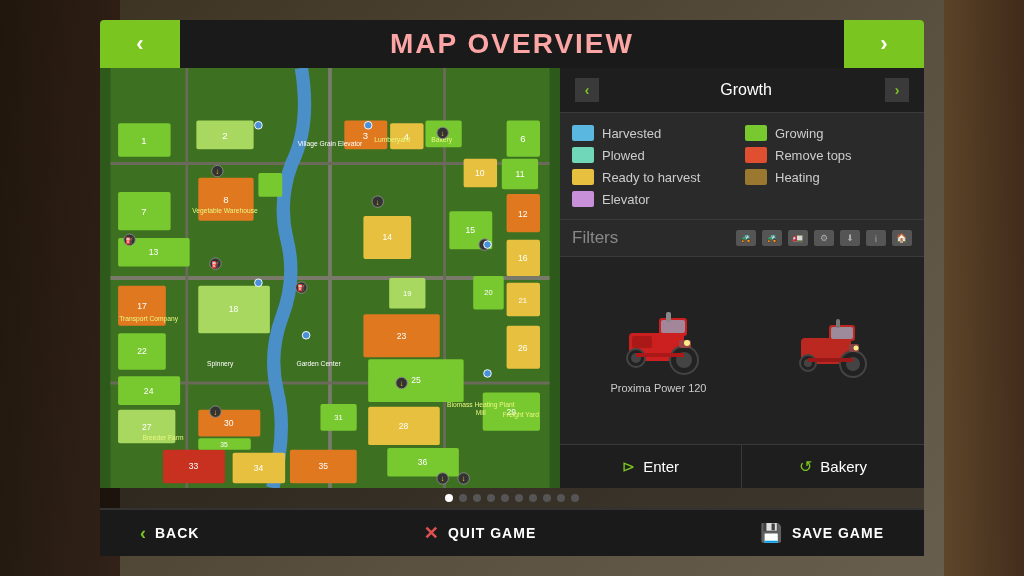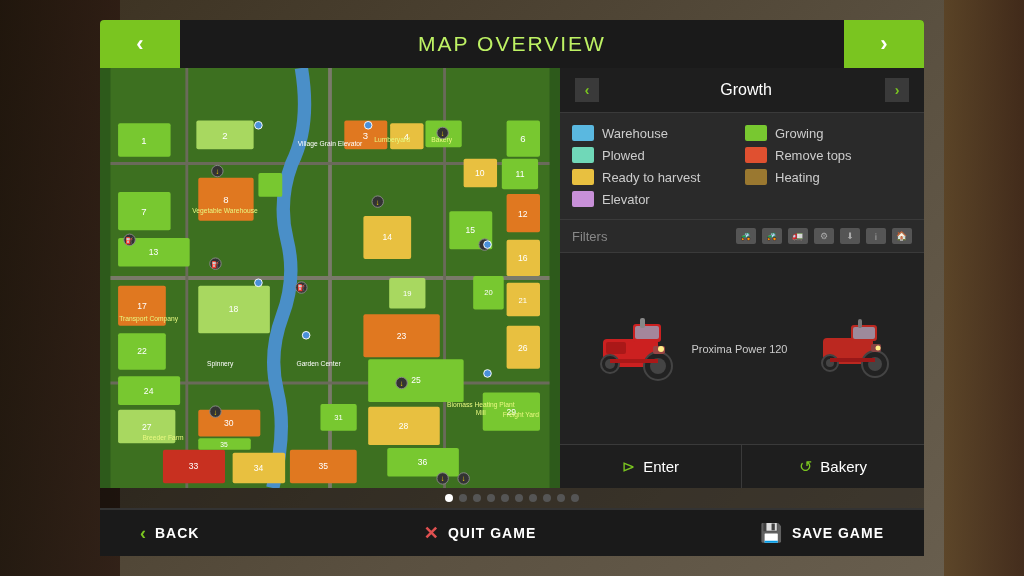--- a/index.html
+++ b/index.html
@@ -62,23 +62,23 @@
       cursor: pointer;
       font-size: 22px;
       color: white;
       font-weight: bold;
     }
     .header-nav-btn.left { border-radius: 4px 0 0 0; }
     .header-nav-btn.right { border-radius: 0 4px 0 0; }
     .header-title {
       flex: 1;
       text-align: center;
-      color: #bef264;
-      font-size: 21px;
-      font-weight: normal;
+      color: #fca5a5;
+      font-size: 28px;
+      font-weight: bold;
       letter-spacing: 2px;
       text-transform: uppercase;
     }
 
     
     .content {
       display: flex;
       flex: 1;
       background: rgba(0,0,0,0.3);
     }
@@ -166,21 +166,21 @@
       border-top: 1px solid #3a3a3a;
       border-bottom: 1px solid #3a3a3a;
     }
     .filters-row {
       display: flex;
       align-items: center;
       gap: 6px;
     }
     .filters-label {
       color: #888;
-      font-size: 13px;
+      font-size: 17px;
       flex: 1;
     }
     .filter-icon {
       width: 20px;
       height: 16px;
       background: #555;
       border-radius: 2px;
       display: flex;
       align-items: center;
       justify-content: center;
@@ -196,21 +196,21 @@
     .vehicle-area {
       flex: 1;
       display: flex;
       align-items: center;
       justify-content: space-around;
       padding: 10px;
       background: #222;
     }
     .vehicle-slot {
       display: flex;
-      flex-direction: row;
+      flex-direction: column;
       align-items: center;
       gap: 4px;
     }
 
     .vehicle-name {
       color: #cccccc;
       font-size: 11px;
       text-align: center;
     }
 
@@ -481,21 +481,21 @@
         </div>
         <div class="growth-title">Growth</div>
         <div class="growth-nav">
           <span>›</span>
         </div>
       </div>
 
       <div class="legend-grid">
         <div class="legend-item">
           <div class="legend-color" style="background:#5ab8e0;"></div>
-          <span class="legend-label">Warehouse</span>
+          <span class="legend-label">Harvested</span>
         </div>
         <div class="legend-item">
           <div class="legend-color" style="background:#78c830;"></div>
           <span class="legend-label">Growing</span>
         </div>
         <div class="legend-item">
           <div class="legend-color" style="background:#70d8b8;"></div>
           <span class="legend-label">Plowed</span>
         </div>
         <div class="legend-item">

